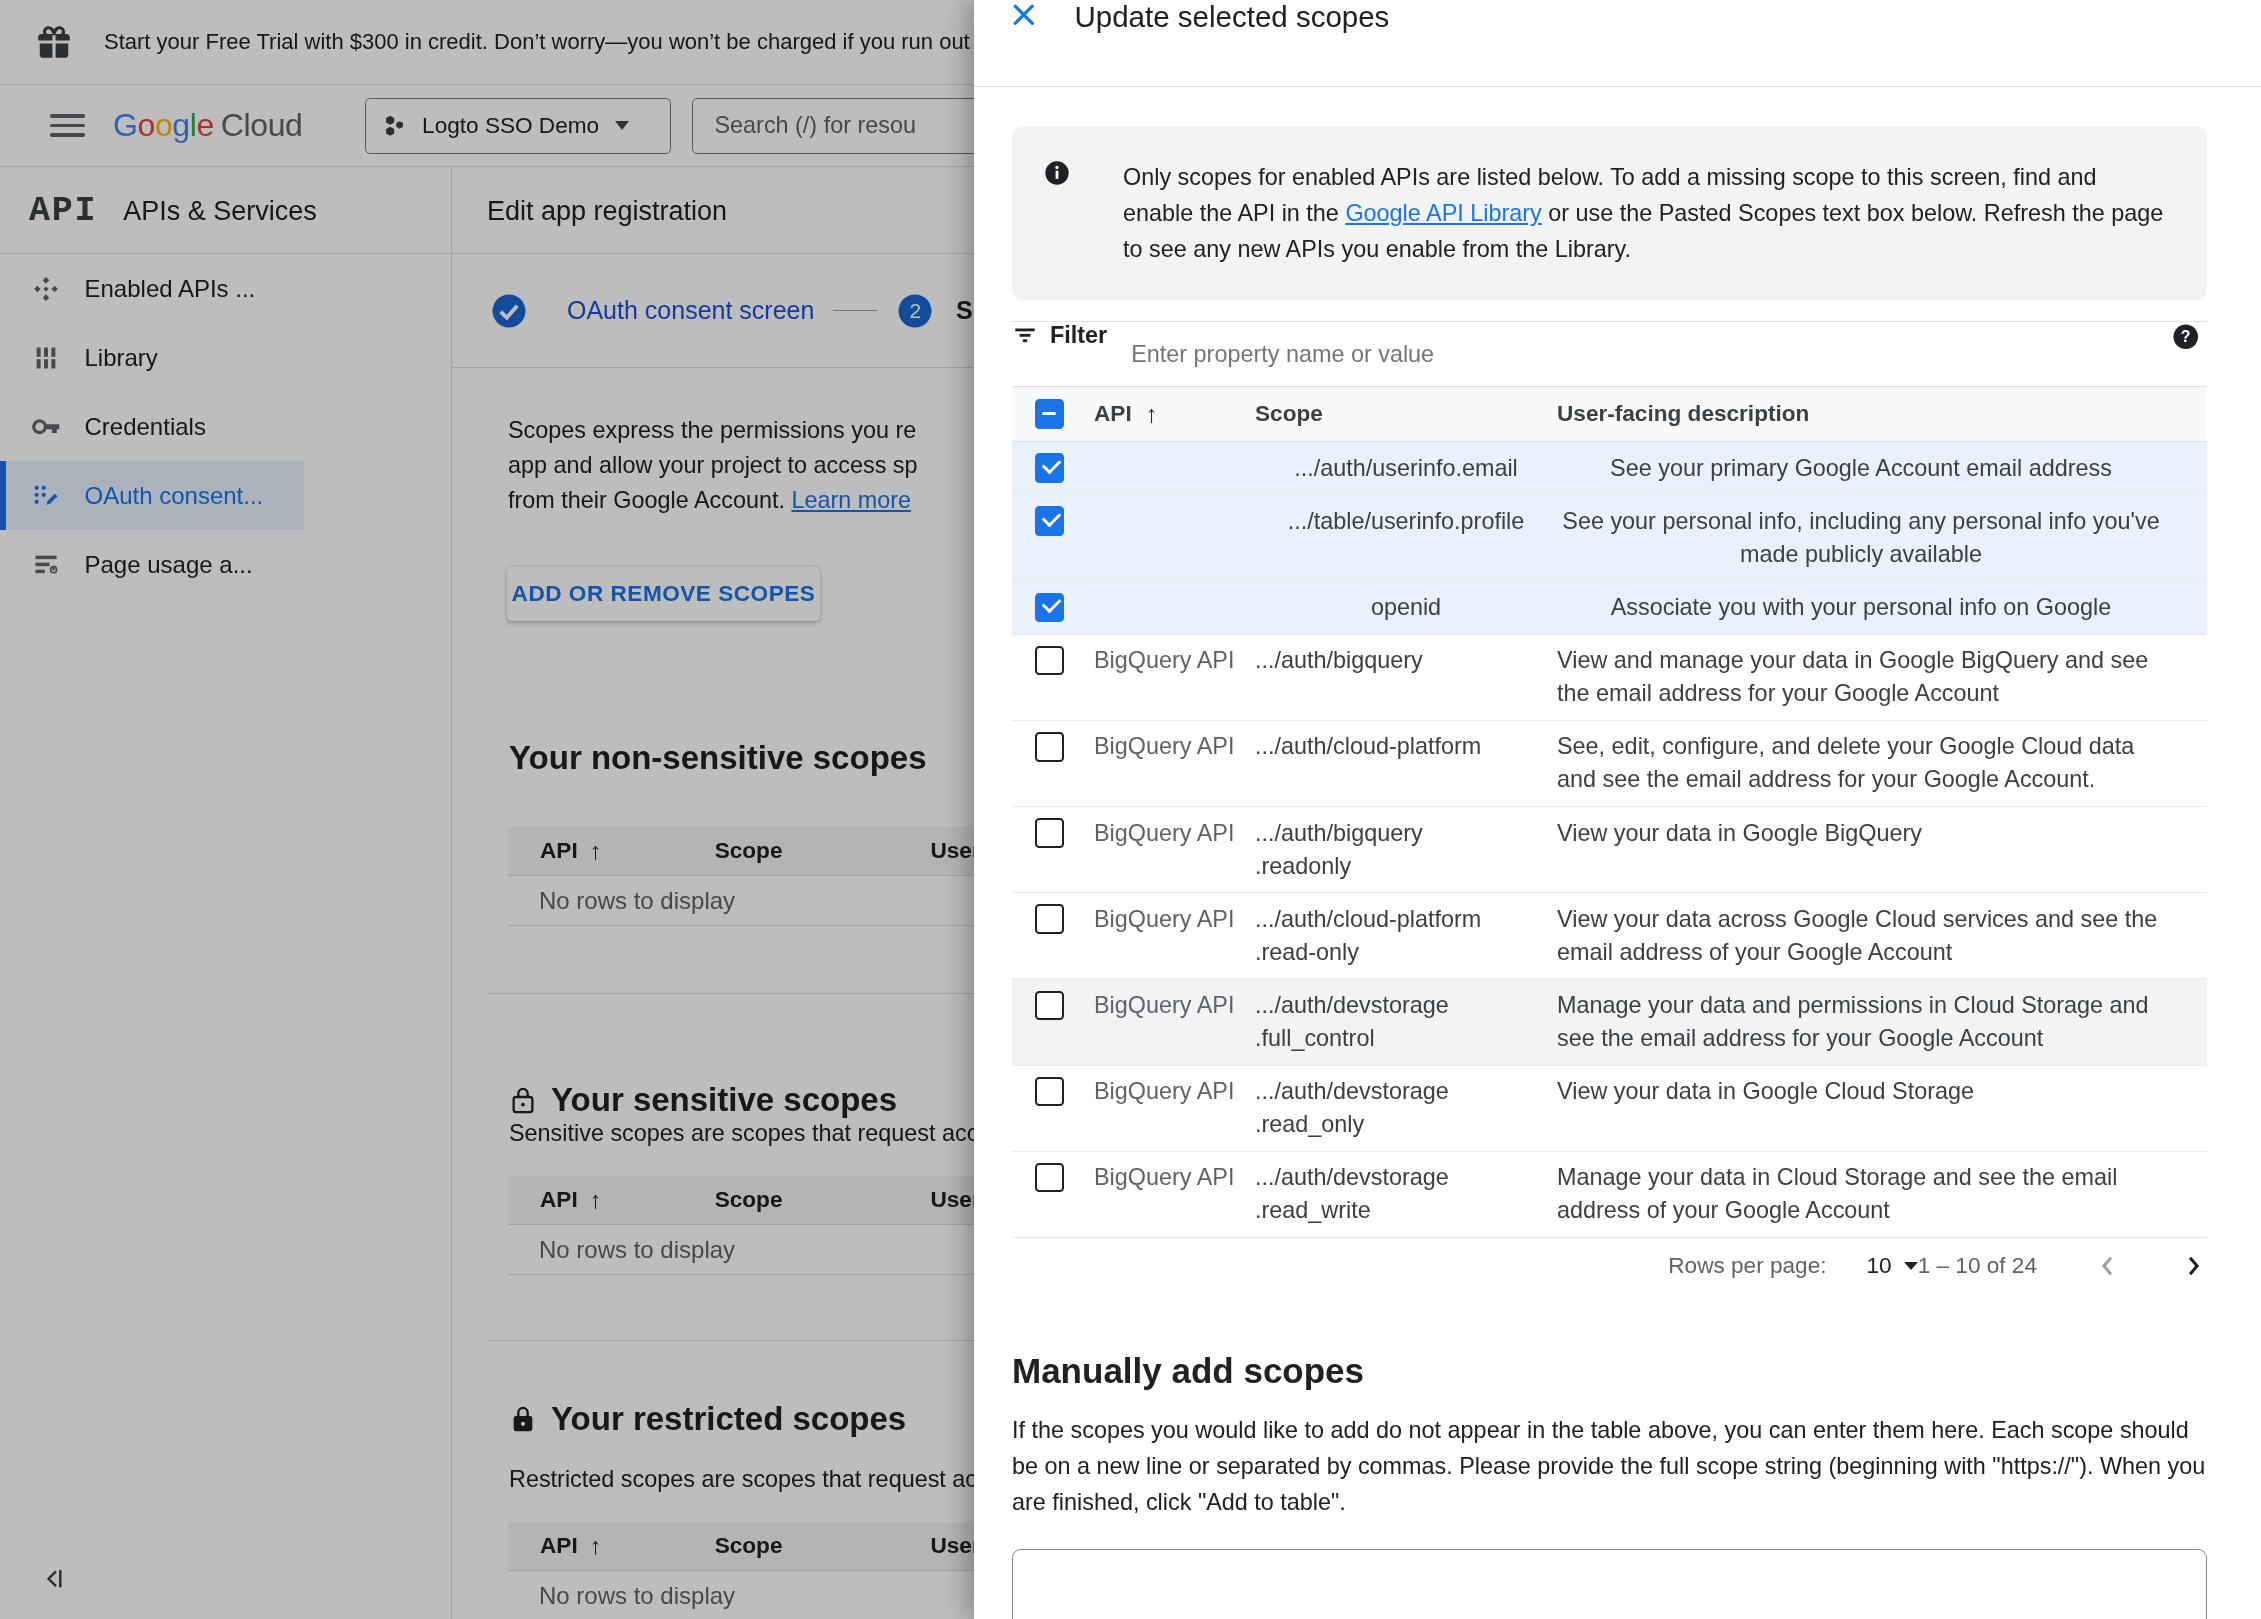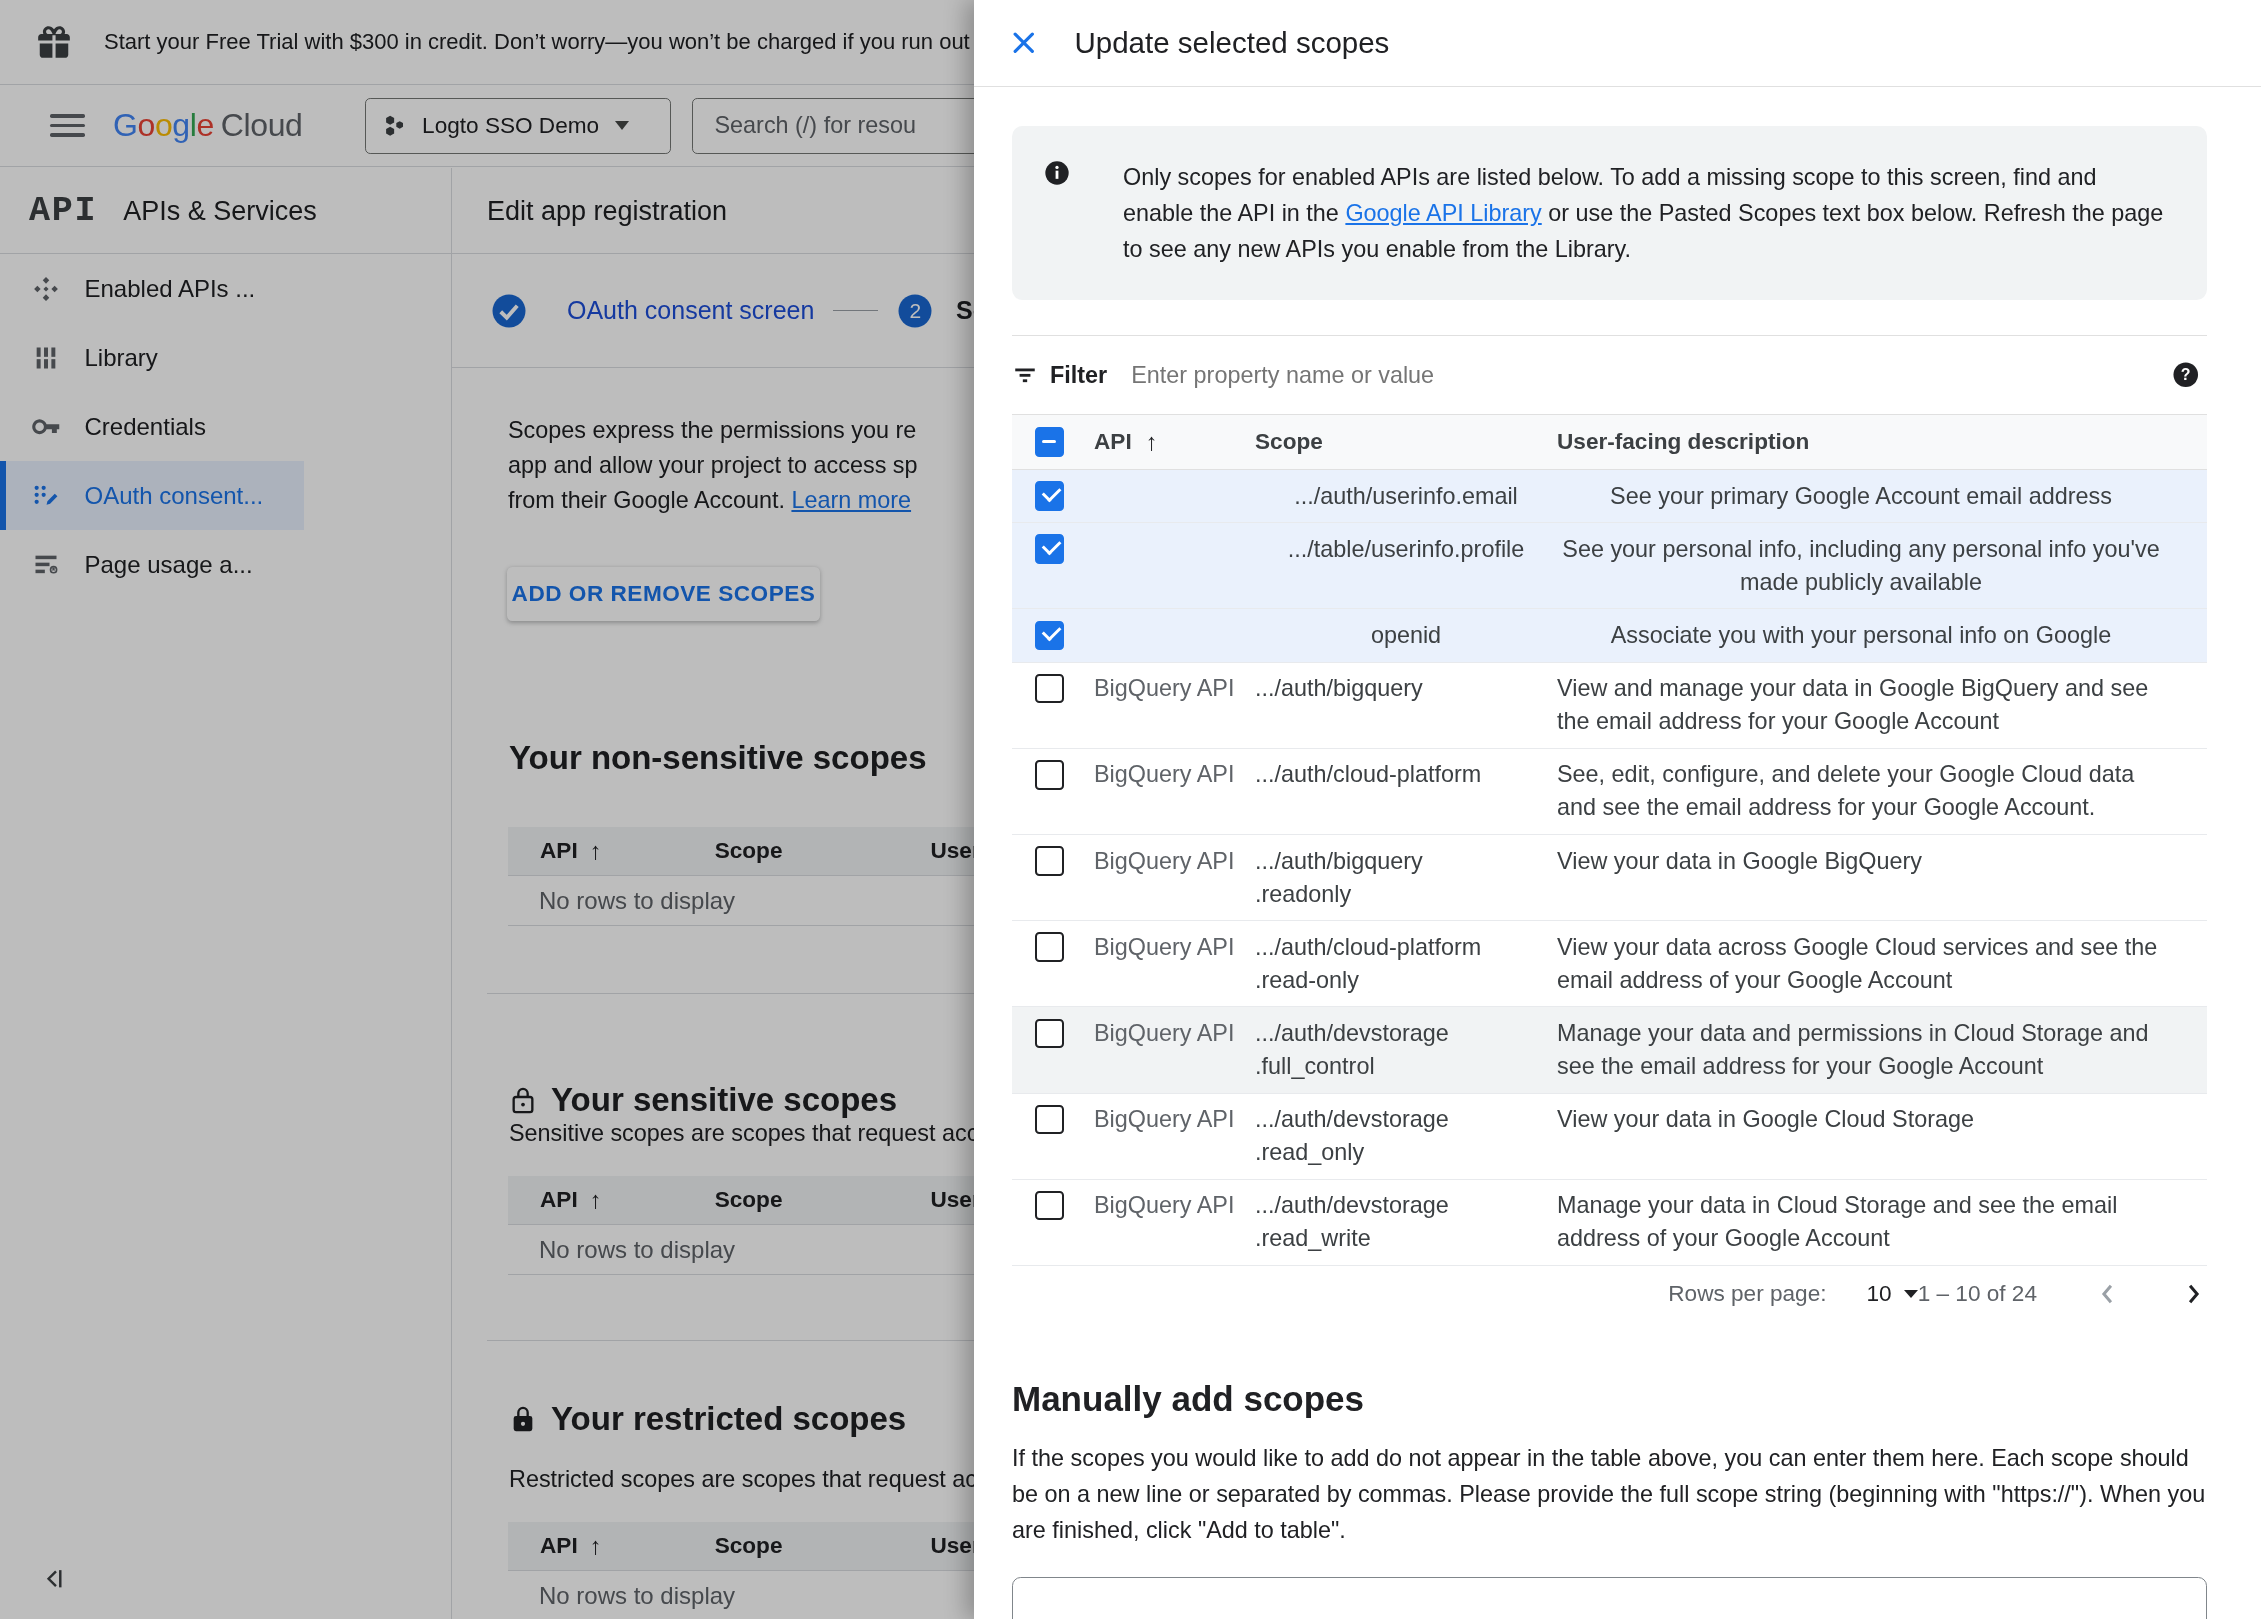--- a/index.html
+++ b/index.html
@@ -67,30 +67,30 @@
   .sort-arrow { font-size:24px; font-weight:700; color:#202124; }
   .ltable .lempty { height:50px; border-bottom:0.9px solid #dadce0; display:flex; align-items:center; font-size:24px; color:#5f6368; }
   .ltable .lempty span { margin-left:31px; }
   .hdiv { position:absolute; left:35px; right:0; height:0.9px; background:#dadce0; }
 
   
   .scrim { position:absolute; left:0; top:0; width:974px; height:1620px; background:rgba(0,0,0,0.26); z-index:5; cursor:pointer; }
 
   
   .panel { position:absolute; left:974px; top:0; width:1287px; height:1620px; background:#fff; z-index:10; box-shadow:-8.7px 0 21px rgba(0,0,0,0.25); }
-  .panel-header { position:absolute; left:0; top:0; right:0; height:87px; border-bottom:0.9px solid #e0e0e0; display:flex; align-items:center; }
+  .panel-header { position:absolute; left:0; top:0; right:0; height:87px; border-bottom:0.9px solid #e0e0e0; display:flex; }
   .close-x { margin-left:35px; cursor:pointer; display:flex; }
   .panel-title { margin-left:36px; font-size:29.5px; color:#202124; white-space:nowrap; }
 
   .panel-body { position:absolute; left:38px; right:54px; top:87px; bottom:0; }
 
   .infobox { margin-top:39px; background:#f1f3f4; border-radius:10.4px; padding:33px 35px 33px 31px; display:flex; }
   .infobox .itext { margin-left:52px; font-size:23.4px; line-height:36px; color:#202124; max-width:1112px; }
 
-  .filterbar { margin-top:35px; height:80px; border-top:0.9px solid #e0e0e0; border-bottom:0.9px solid #e0e0e0; display:flex; align-items:center; }
+  .filterbar { margin-top:21px; height:66px; border-top:0.9px solid #e0e0e0; border-bottom:0.9px solid #e0e0e0; display:flex; }
   .filterbar .flabel { margin-left:12px; font-size:23.4px; font-weight:700; color:#202124; }
   .filterbar .fplaceholder { margin-left:24px; font-size:23.4px; color:#80868b; flex:1; border:none; outline:none; background:transparent; font-family:inherit; }
   .helpicon { margin-right:7px; cursor:pointer; }
 
   .stable { width:100%; }
   .sthead { height:55px; background:#f8f9fa; border-bottom:0.9px solid #e0e0e0; display:flex; align-items:center; font-size:22.6px; font-weight:700; color:#3c4043; }
   .srow { display:flex; align-items:flex-start; border-bottom:0.9px solid #e8eaed; padding:9.6px 0; font-size:23.4px; line-height:33px; color:#3c4043; }
   .srow.selected { background:#eaf1fc;text-align:center; }
   .srow.hovered { background:#f1f3f4; }
   .cbcol { width:82px; padding-left:22.6px; flex:none; }

